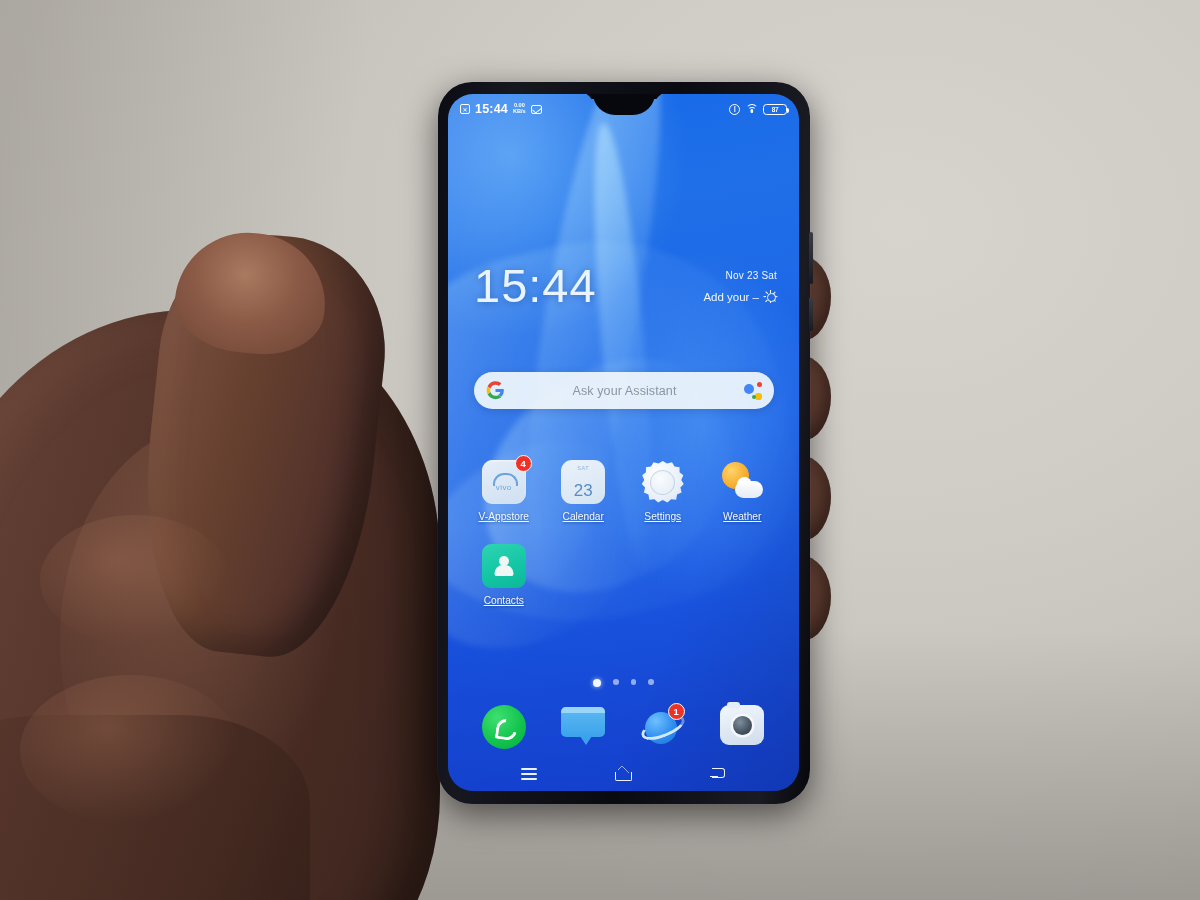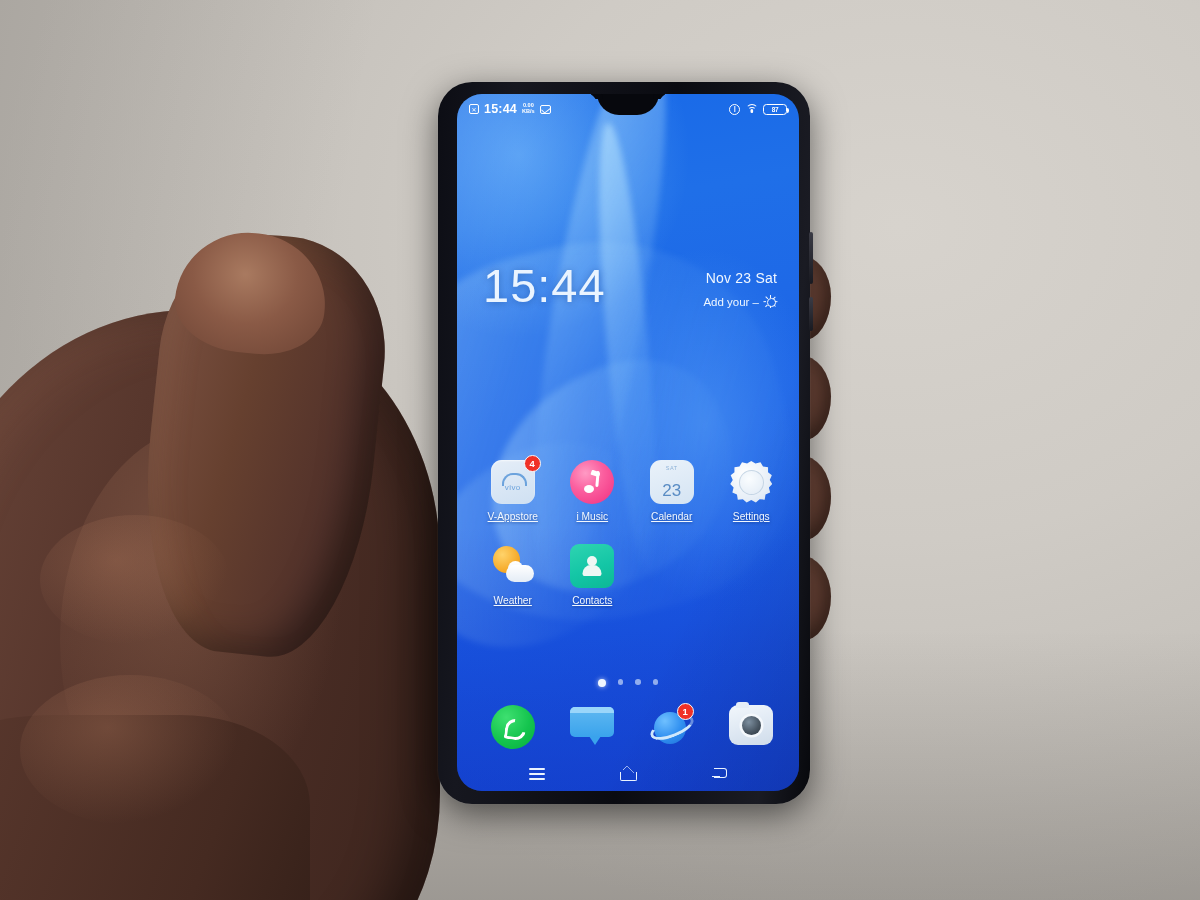--- a/index.html
+++ b/index.html
@@ -68,21 +68,21 @@
     border-radius: 46% 54% 50% 50% / 48% 48% 52% 52%;
     box-shadow: inset -8px -4px 14px rgba(0,0,0,.4), inset 6px 4px 12px rgba(200,150,120,.2);
   }
 
   
   .phone {
     position:absolute; left:438px; top:82px; width:372px; height:722px;
     background: linear-gradient(95deg,#0c0d14 0%,#16171f 18%,#0a0b11 55%,#1a1b23 88%,#07080c 100%);
     border-radius: 34px;
     box-shadow: 0 10px 34px rgba(0,0,0,.55), 0 0 0 1px rgba(255,255,255,.05);
-    padding: 12px 11px 13px 19px;
+    padding: 12px 11px 13px 10px;
   }
   .side-btn {
     position:absolute; right:-3px; width:4px; border-radius:3px;
     background: linear-gradient(180deg,#3a3b45,#191a21);
   }
   .screen {
     position:relative; width:100%; height:100%; border-radius:25px; overflow:hidden;
     background: linear-gradient(170deg,#1869e8 0%,#1f6fe8 18%,#1d63e6 48%,#1a56e2 75%,#1848d8 100%);
   }
   
@@ -165,21 +165,21 @@
   .clockwidget {
     position:absolute; left:0; top:168px; width:100%; z-index:5;
     display:flex; align-items:flex-start; justify-content:space-between;
     padding: 0 22px 0 26px; color:#eef6ff;
   }
   .big-time {
     font-size:47px; font-weight:300; letter-spacing:1px; line-height:1;
     color:#eaf4ff; text-shadow: 0 1px 7px rgba(0,40,110,.35);
   }
   .wx { text-align:right; padding-top:8px; }
-  .wx-date { font-size:14px; color:#f0f7ff; letter-spacing:.2px; }
+  .wx-date { font-size:10px; color:#f0f7ff; letter-spacing:.2px; }
   .wx-city { font-size:11.5px; color:#eef6ff; margin-top:9px; display:flex; align-items:center; justify-content:flex-end; gap:5px; }
   .sun { width:13px; height:13px; position:relative; display:inline-block; }
   .sun::before {
     content:""; position:absolute; left:3.2px; top:3.2px; width:6.6px; height:6.6px;
     border:1.3px solid #f2f8ff; border-radius:50%;
   }
   .ray { position:absolute; left:50%; top:50%; width:1.3px; height:13.6px; margin-left:-.65px; margin-top:-6.8px;
          background:linear-gradient(180deg,#f2f8ff 0 2.6px, transparent 2.6px 11px, #f2f8ff 11px 13.6px); }
 
   
@@ -403,45 +403,52 @@
             <span class="sun">
               <i class="ray" style="transform:rotate(0deg);"></i>
               <i class="ray" style="transform:rotate(45deg);"></i>
               <i class="ray" style="transform:rotate(90deg);"></i>
               <i class="ray" style="transform:rotate(135deg);"></i>
             </span>
           </div>
         </div>
       </div>
 
+      <div class="searchbar">
+        <span class="g-logo">
+          <svg viewBox="0 0 48 48">
+            <path fill="#4285F4" d="M45 24c0-1.6-.1-2.7-.4-4H24v7.5h12c-.3 2-1.6 5-4.6 7l7 5.4C42.6 36.2 45 30.6 45 24z"></path>
+            <path fill="#34A853" d="M24 46c6 0 11-2 14.7-5.4l-7-5.4c-1.9 1.3-4.4 2.2-7.7 2.2-5.9 0-10.9-3.9-12.7-9.3l-7.3 5.6C7.6 41 15.2 46 24 46z"></path>
+            <path fill="#FBBC05" d="M11.3 28.1c-.5-1.4-.8-2.8-.8-4.1s.3-2.8.8-4.1l-7.3-5.7C2.5 17.1 1.7 20.4 1.7 24s.8 6.9 2.3 9.8l7.3-5.7z"></path>
+            <path fill="#EA4335" d="M24 9.5c3.3 0 6.2 1.1 8.5 3.3l6.3-6.3C35 2.9 30 .7 24 .7 15.2.7 7.6 5.7 4 13.2l7.3 5.7C13.1 13.4 18.1 9.5 24 9.5z"></path>
+          </svg>
+        </span>
+        <span class="sb-placeholder">Ask your Assistant</span>
+        <span class="assistant">
+          <span class="a-blue"></span>
+            <span class="a-red"></span>
+          <span class="a-yellow"></span>
+            <span class="a-green"></span>
+        </span>
+      </div>
 
       <div class="appgrid">
 
         <div class="app">
           <div class="app-ico">
             <div class="ic-appstore">
               <div class="bag">
                   <span class="bag-word">vivo</span>
                 </div>
             </div>
             <span class="badge">4</span>
           </div>
           <div class="app-lbl">V-Appstore</div>
         </div>
 
-        <div class="app">
-          <div class="app-ico">
-            <div class="ic-music">
-                <span class="note">
-                  <i></i>
-                </span>
-              </div>
-          </div>
-          <div class="app-lbl">i Music</div>
-        </div>
 
         <div class="app">
           <div class="app-ico">
             <div class="ic-cal">
               <span class="cal-dow">SAT</span>
               <span class="cal-day">23</span>
             </div>
           </div>
           <div class="app-lbl">Calendar</div>
         </div>

